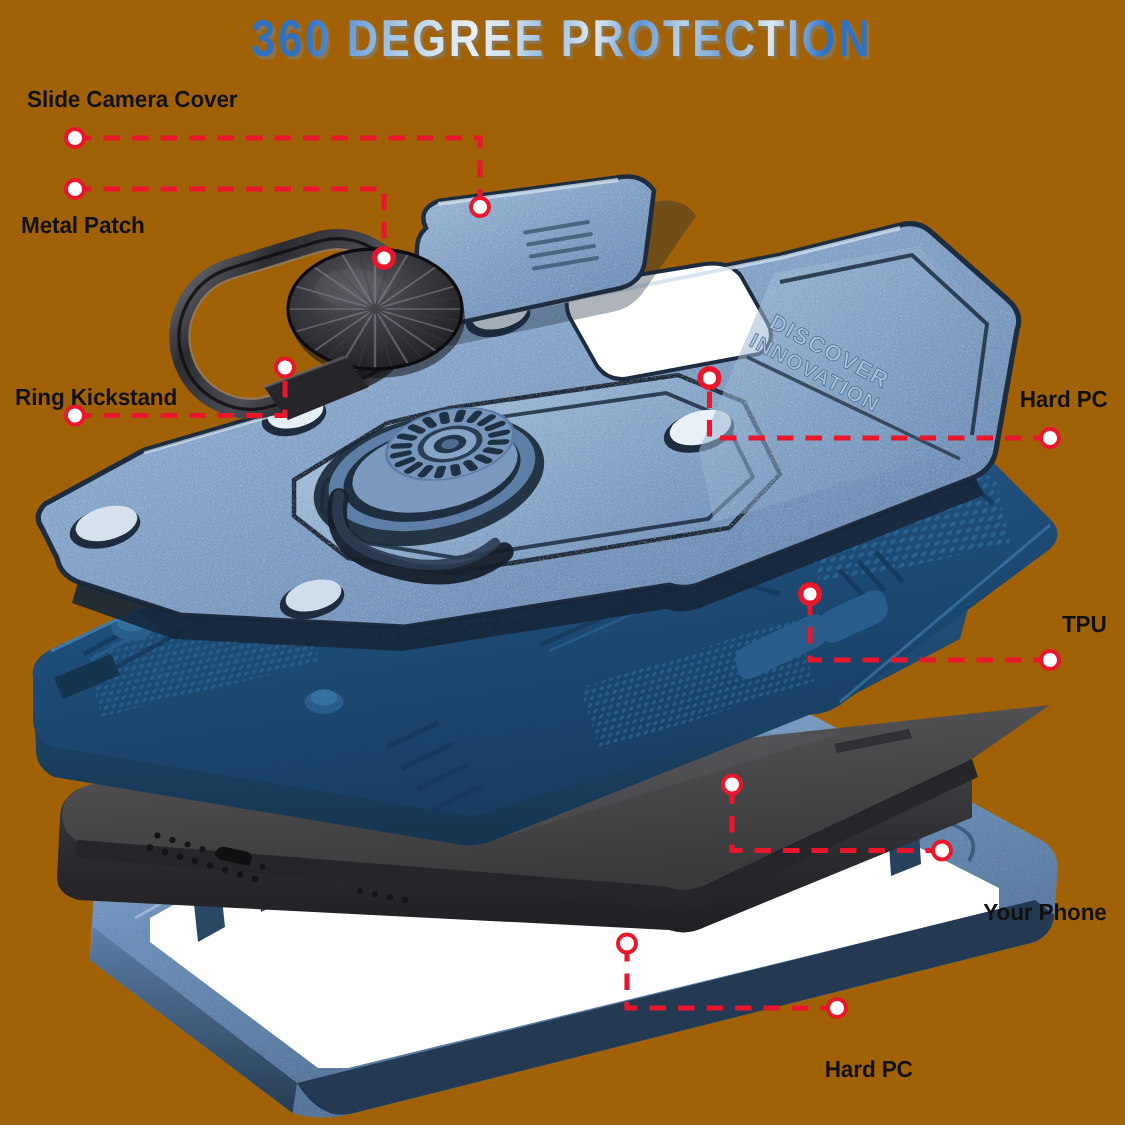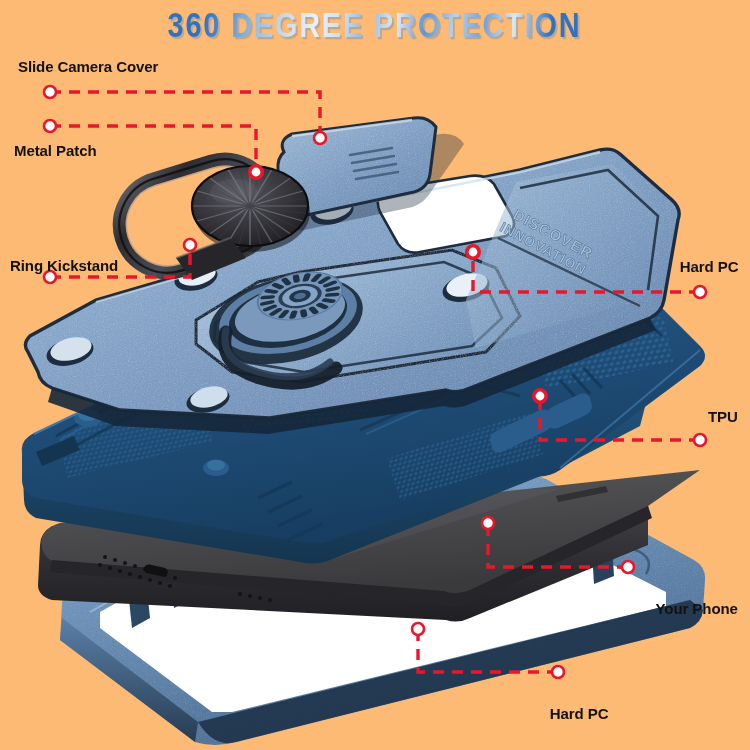--- a/index.html
+++ b/index.html
@@ -1,20 +1,20 @@
 <!DOCTYPE html>
 <html><head>
 <meta charset="utf-8">
 <title>360 Degree Protection</title>
 <style>
   * { margin:0; padding:0; box-sizing:border-box; }
   html,body { width:750px; height:750px; background:#ffffff; overflow:hidden; }
   body { font-family:"Liberation Sans", sans-serif; position:relative; }
 
-  #stage { position:absolute; left:0; top:0; width:750px; height:750px; background:#fdba74; }
+  #stage { position:absolute; left:0; top:0; width:750px; height:750px; background:#a16207; }
 
   
   .title-wrap{
     position:absolute; left:0; top:8px; width:750px; height:44px;
     text-align:center;
   }
   .title{
     display:inline-block;
     font-family:"Liberation Sans", sans-serif;
     font-size:31px; font-weight:bold; letter-spacing:2.0px;

